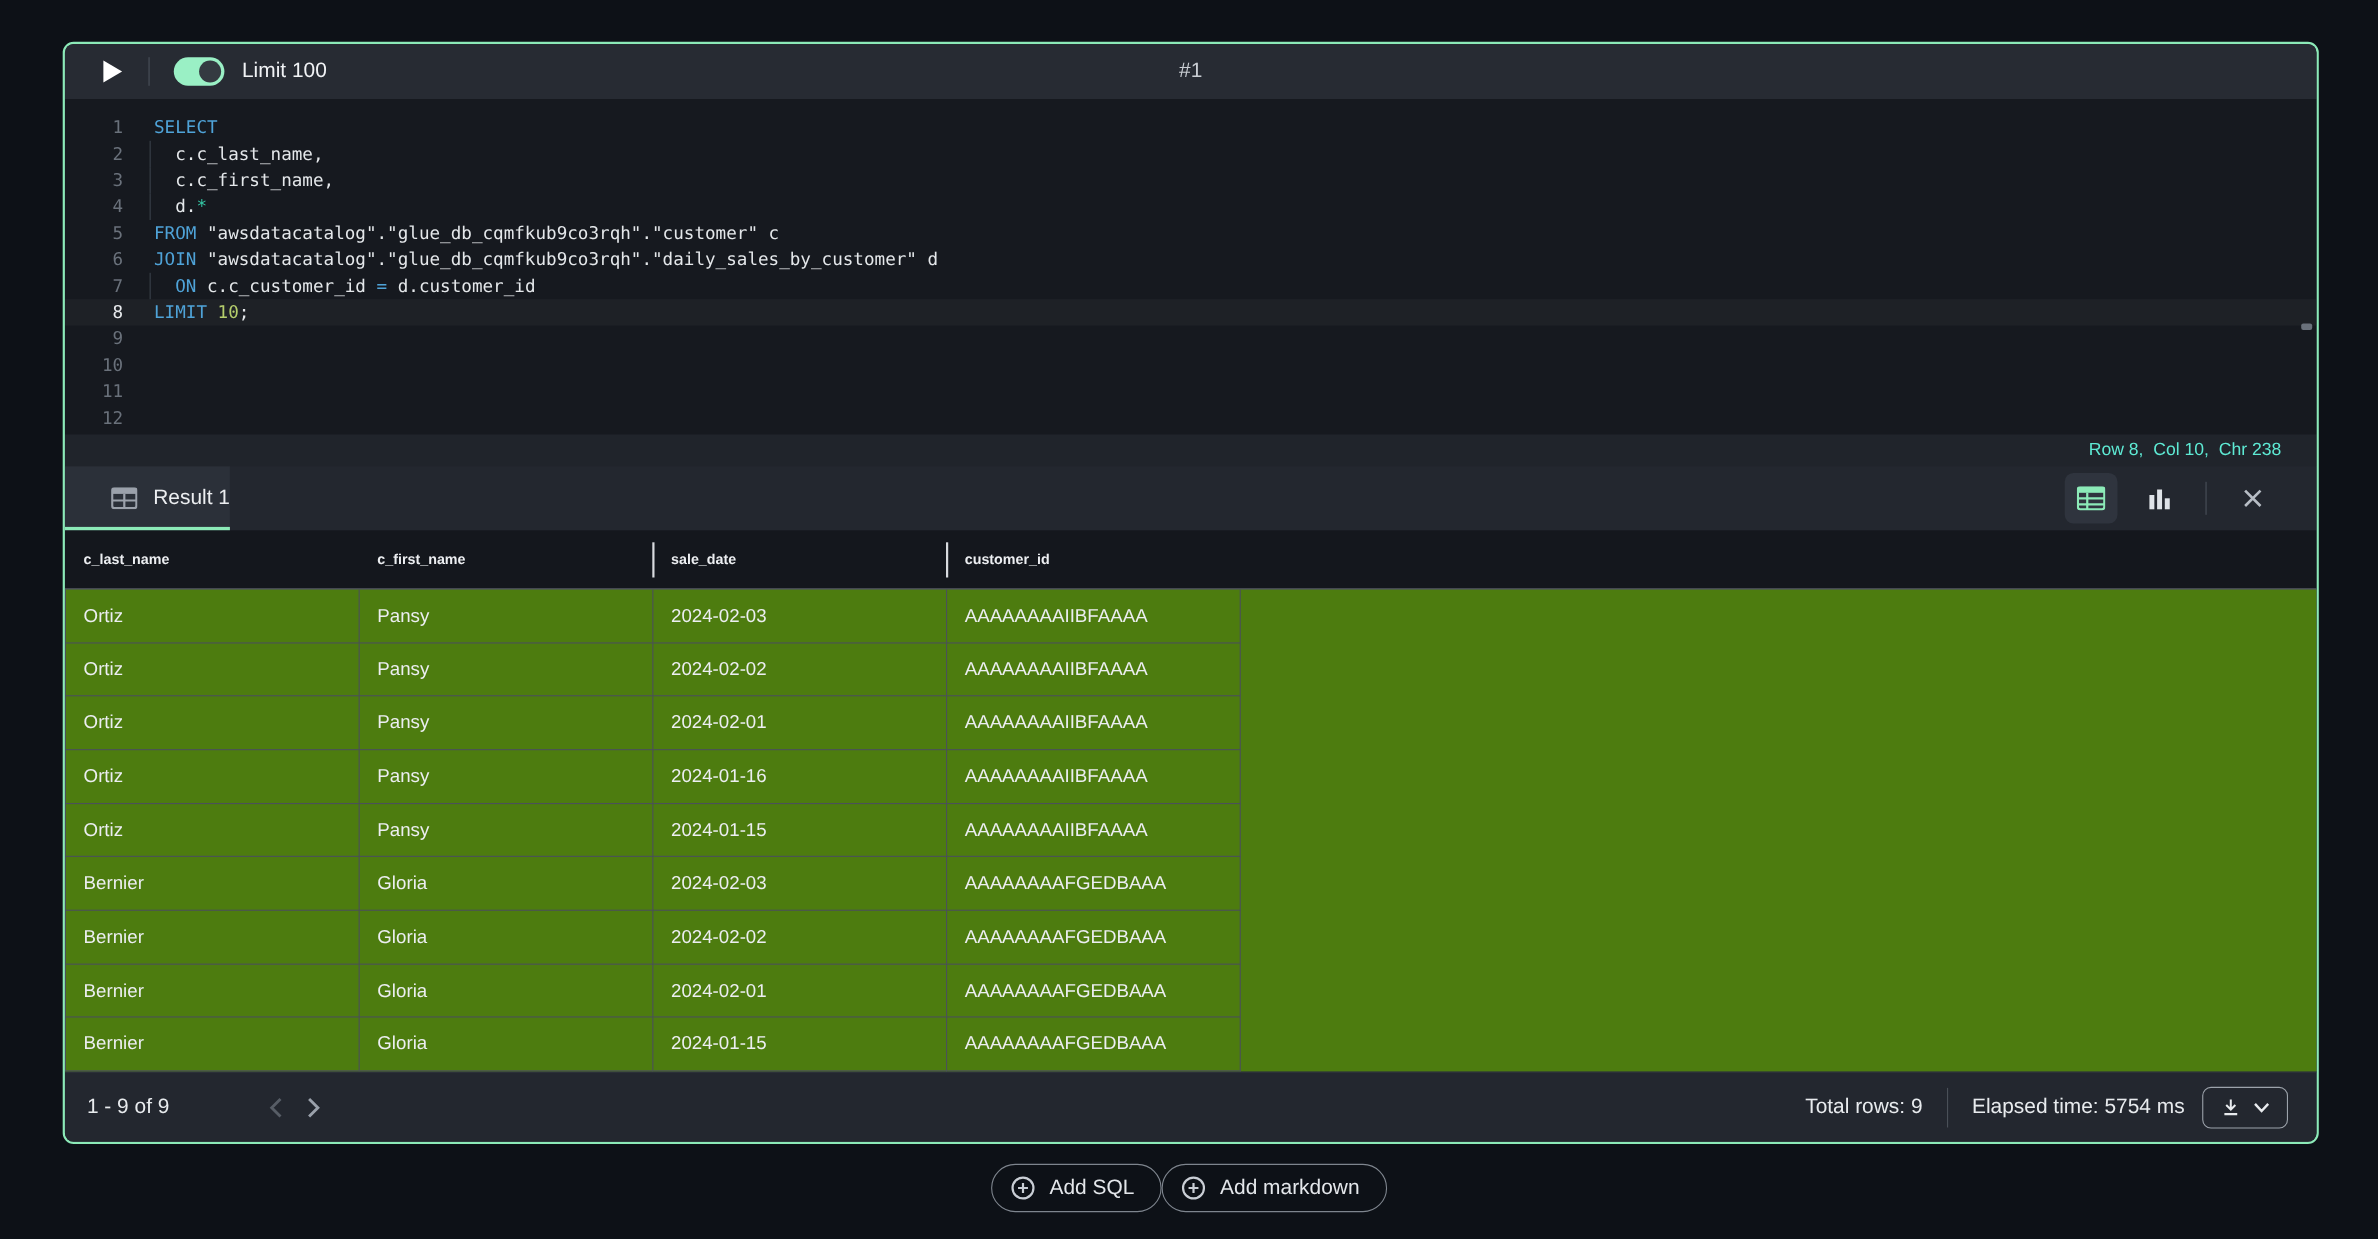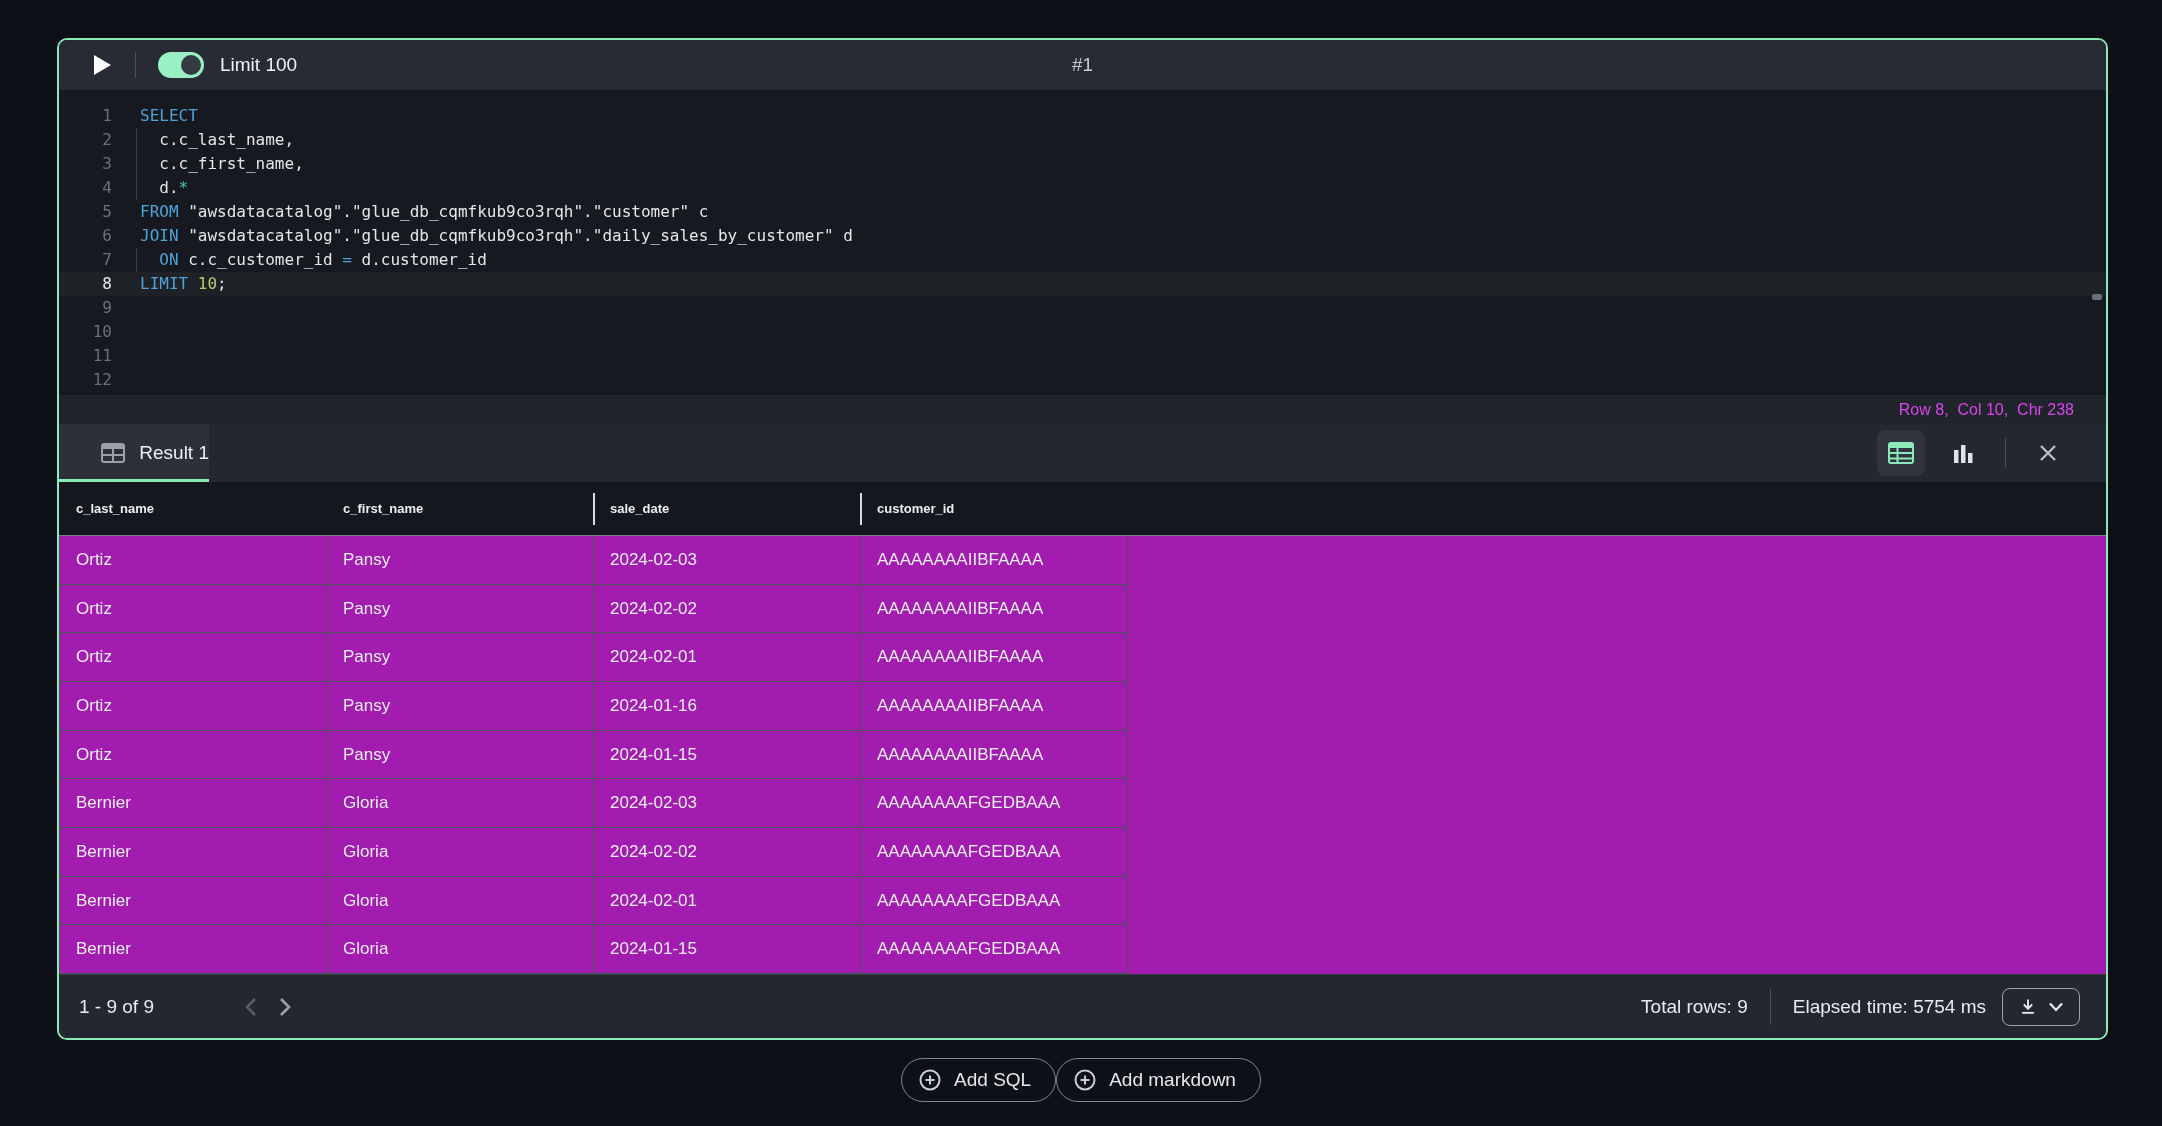--- a/index.html
+++ b/index.html
@@ -39,41 +39,41 @@
   .indent-guide { position:absolute; left:77px; top:0; width:1px; height:24px; background:#3a414a; }
   .tok-kw { color:#4fa3d8; }
   .tok-id { color:#e4e7ea; }
   .tok-num { color:#b5ce6c; }
   .tok-star { color:#35c9a7; }
   .scroll-thumb { position:absolute; right:4px; top:204px; width:10px; height:6px; background:#6a717b; border-radius:2px; }
 
   
   .statusbar { flex:0 0 29px; background:#20242b; display:flex; align-items:center;
     justify-content:flex-end; padding-right:32px; }
-  .statusbar span { color:#d946ef; font-size:16px; white-space:pre; }
+  .statusbar span { color:#5eead4; font-size:16px; white-space:pre; }
 
   
   .tabbar { flex:0 0 58px; background:#23272f; display:flex; align-items:stretch; position:relative; }
   .result-tab { width:150px; background:#2b3039; display:flex; align-items:center; gap:14px;
     padding-left:24px; position:relative; cursor:pointer;justify-content:flex-end; }
   .result-tab::after { content:""; position:absolute; left:0; right:0; bottom:0; height:3px; background:#8ceab8; }
   .result-tab .label { color:#eceef1; font-size:19px; }
   .view-toggles { position:absolute; right:34px; top:0; bottom:0; display:flex; align-items:center; gap:14px; }
   .icon-btn { width:48px; height:46px; border:none; background:transparent; border-radius:8px;
     display:flex; align-items:center; justify-content:center; cursor:pointer; }
   .icon-btn.active { background:#2f343e; }
   .vt-divider { width:1px; height:30px; background:#4a505a; margin:0 4px; }
 
   
   .thead { flex:0 0 54px; background:#14171d; border-bottom:1px solid #767d86;
     display:flex; align-items:stretch; }
   .th { width:267px; flex:0 0 267px; display:flex; align-items:center; padding-left:17px;
     color:#eceef1; font-size:13px; font-weight:700; position:relative; }
   .th.tick::before { content:""; position:absolute; left:0; top:11px; width:2px; height:32px; background:#d8dbdf; }
-  .tbody { flex:0 0 438px; background:#a21caf; position:relative; }
+  .tbody { flex:0 0 438px; background:#4d7c0f; position:relative; }
   .tbl { width:1069px; height:100%; border-left:1px solid #4b5159; display:flex; flex-direction:column; }
   .tr { flex:1; display:flex; }
   .td { width:267px; flex:0 0 267px; border-right:1px solid #4b5159; border-bottom:1px solid #4b5159;
     display:flex; align-items:center; padding-left:16px; color:#eceef1; font-size:17px; }
 
   
   .rfooter { flex:1; background:#23272f; border-top:1px solid #343a42;
     display:flex; align-items:center; padding:0 26px 0 20px; }
   .pag-label { color:#e8ebee; font-size:19px; margin-right:80px; }
   .pag-btn { border:none; background:transparent; width:34px; height:34px; display:flex;

